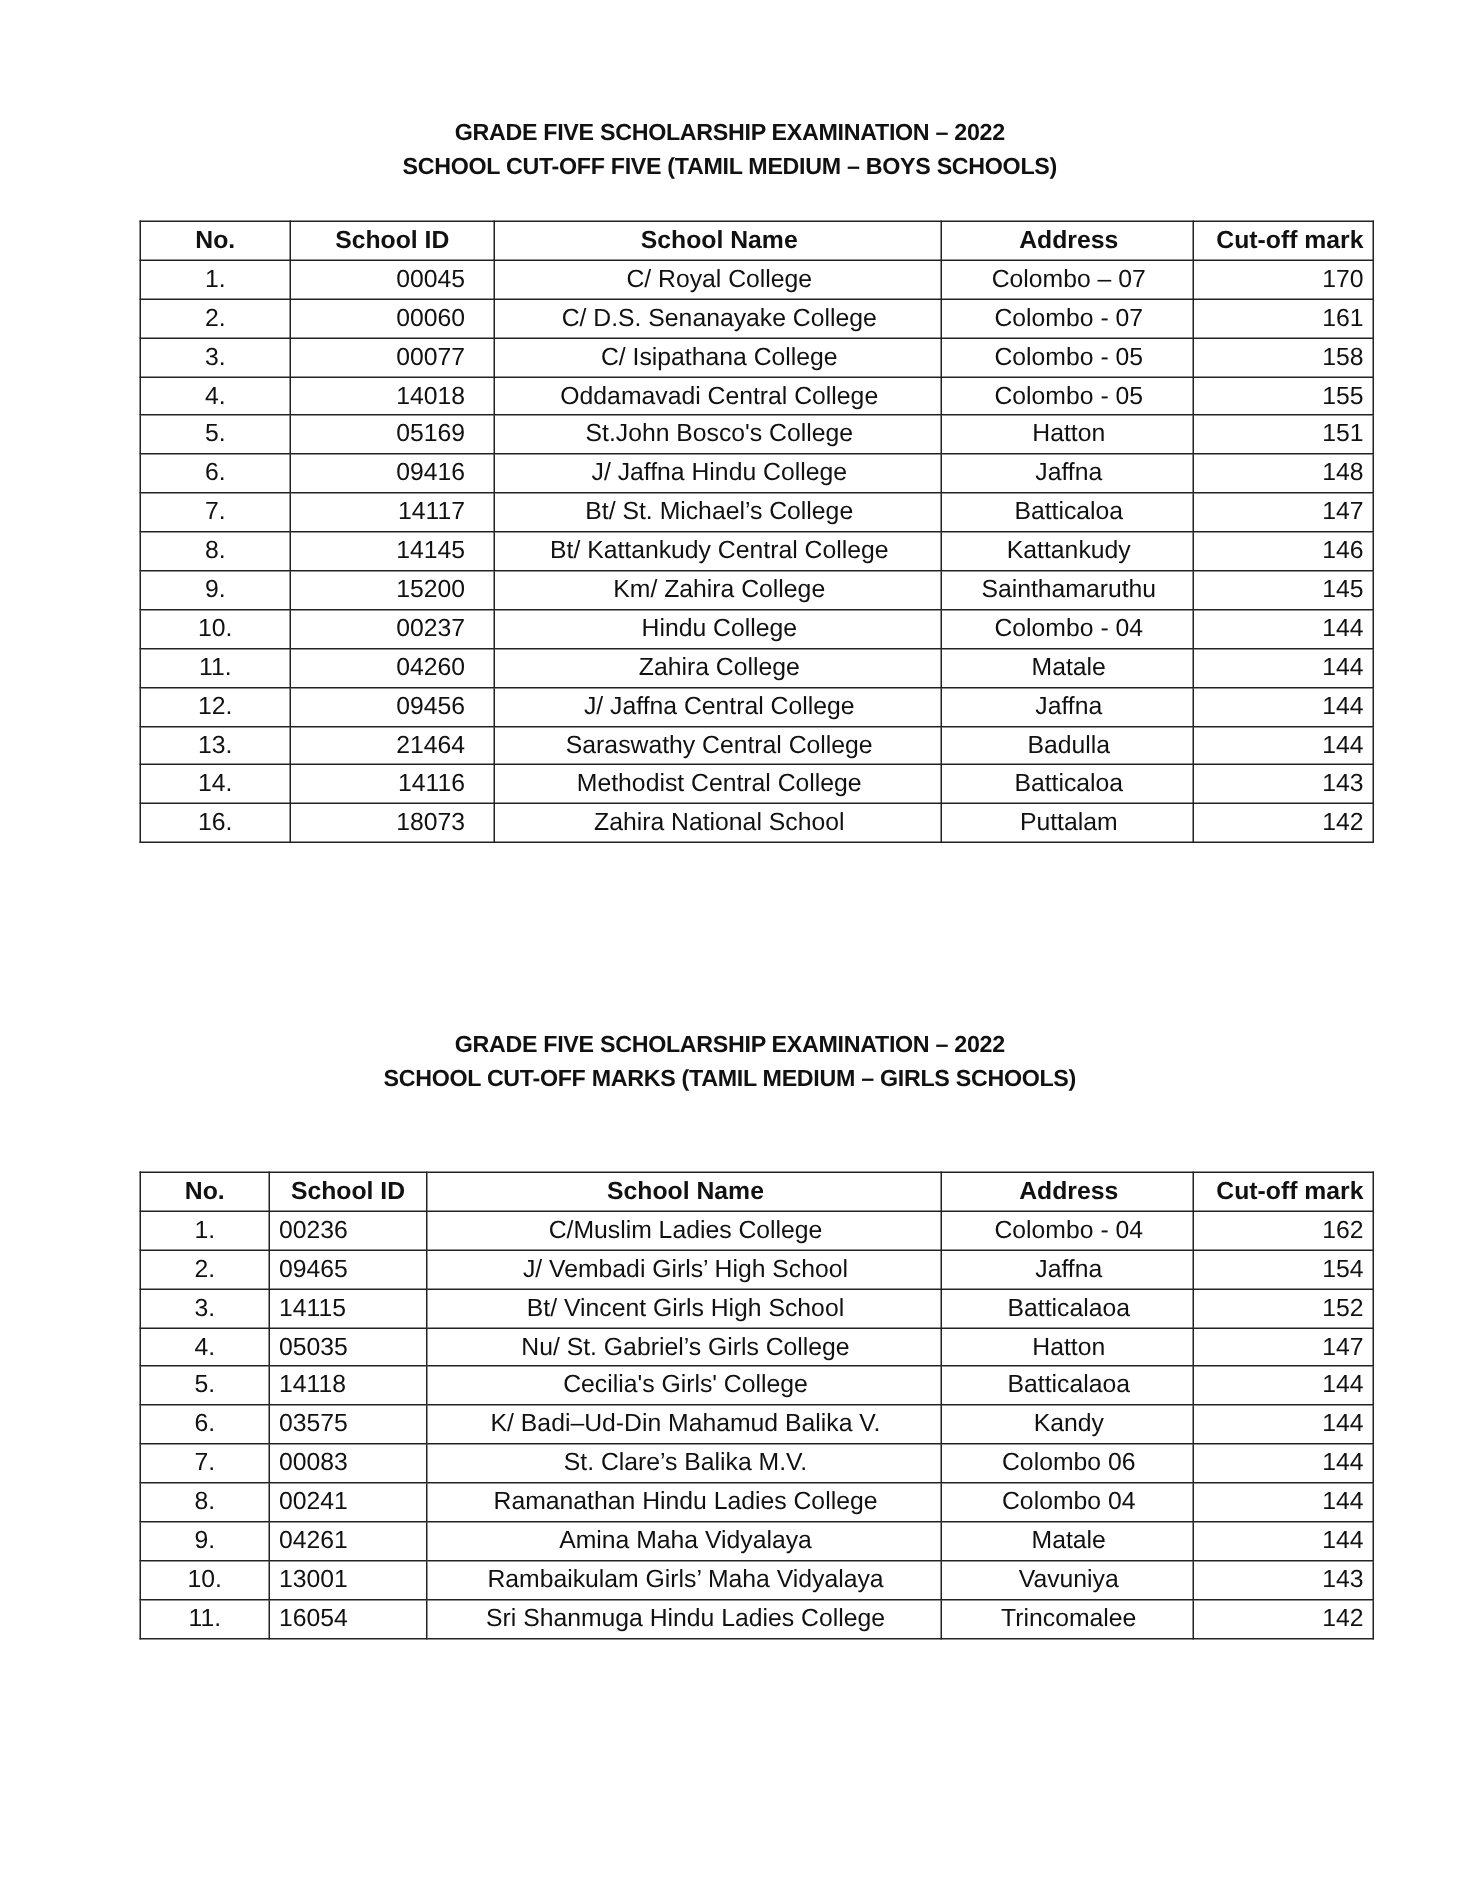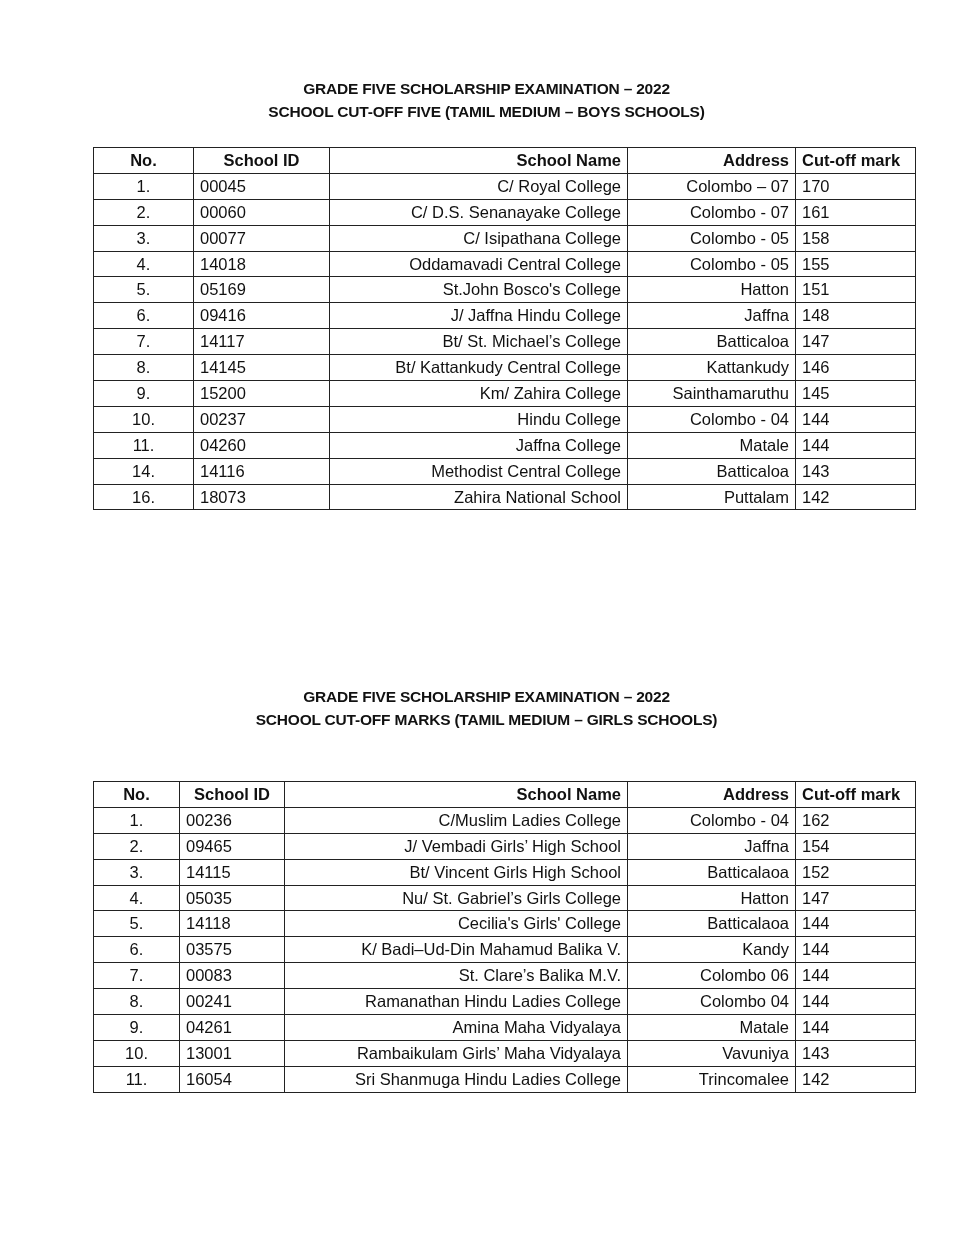--- a/index.html
+++ b/index.html
@@ -15,24 +15,24 @@
     table.marks {
       position: absolute; left: 93px; border-collapse: collapse;
       font-size: 16.5px; table-layout: fixed;
     }
     table.marks th, table.marks td {
       border: 1.3px solid #222; padding: 0 6px; height: 24.9px;
       white-space: nowrap; overflow: hidden;
     }
     table.marks th { font-weight: bold; font-size: 16.5px; }
     .c-no { text-align: center; }
-    .c-id-r { padding-right: 19px !important; }
+    .c-id-r { text-align: right; padding-right: 19px !important; }
     .c-id-c { }
-    .c-name, .c-addr { text-align: right; padding-left: 8px !important; }
-    .c-mark { text-align: left; }
+    .c-name, .c-addr { text-align: center; padding-left: 8px !important; }
+    .c-mark { text-align: right; }
     #boys-table { top: 147px; width: 822px; }
     #girls-table { top: 781px; width: 822px; }
   </style>
 </head>
 <body>
 
 <div class="title-block" style="top:77px;">
   <div>GRADE FIVE SCHOLARSHIP EXAMINATION – 2022</div>
   <div>SCHOOL CUT-OFF FIVE (TAMIL MEDIUM – BOYS SCHOOLS)</div>
 </div>
@@ -121,22 +121,36 @@
       <tr>
         <td class="c-no">10.</td>
         <td class="c-id-r">00237</td>
         <td class="c-name">Hindu College</td>
         <td class="c-addr">Colombo - 04</td>
         <td class="c-mark">144</td>
       </tr>
       <tr>
         <td class="c-no">11.</td>
         <td class="c-id-r">04260</td>
-        <td class="c-name">Jaffna College</td>
+        <td class="c-name">Zahira College</td>
         <td class="c-addr">Matale</td>
+        <td class="c-mark">144</td>
+      </tr>
+      <tr>
+        <td class="c-no">12.</td>
+        <td class="c-id-r">09456</td>
+        <td class="c-name">J/ Jaffna Central College</td>
+        <td class="c-addr">Jaffna</td>
+        <td class="c-mark">144</td>
+      </tr>
+      <tr>
+        <td class="c-no">13.</td>
+        <td class="c-id-r">21464</td>
+        <td class="c-name">Saraswathy Central College</td>
+        <td class="c-addr">Badulla</td>
         <td class="c-mark">144</td>
       </tr>
       <tr>
         <td class="c-no">14.</td>
         <td class="c-id-r">14116</td>
         <td class="c-name">Methodist Central College</td>
         <td class="c-addr">Batticaloa</td>
         <td class="c-mark">143</td>
       </tr>
       <tr>

